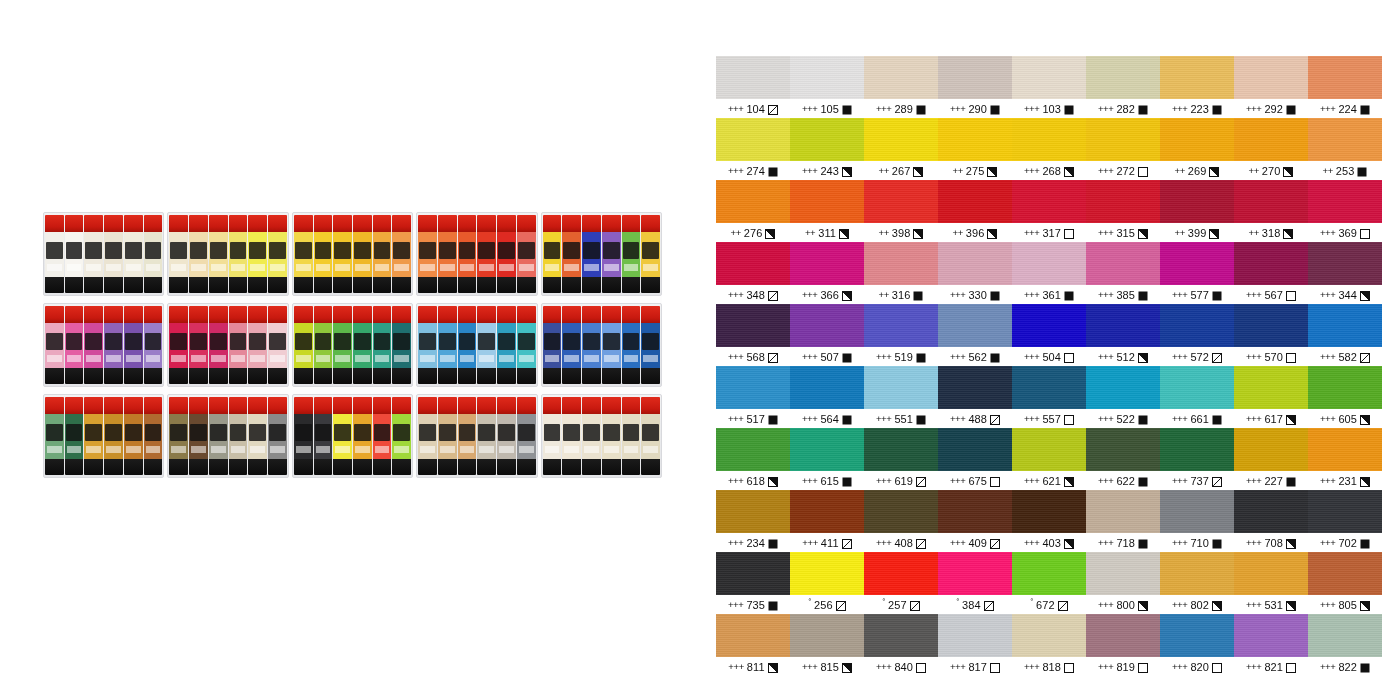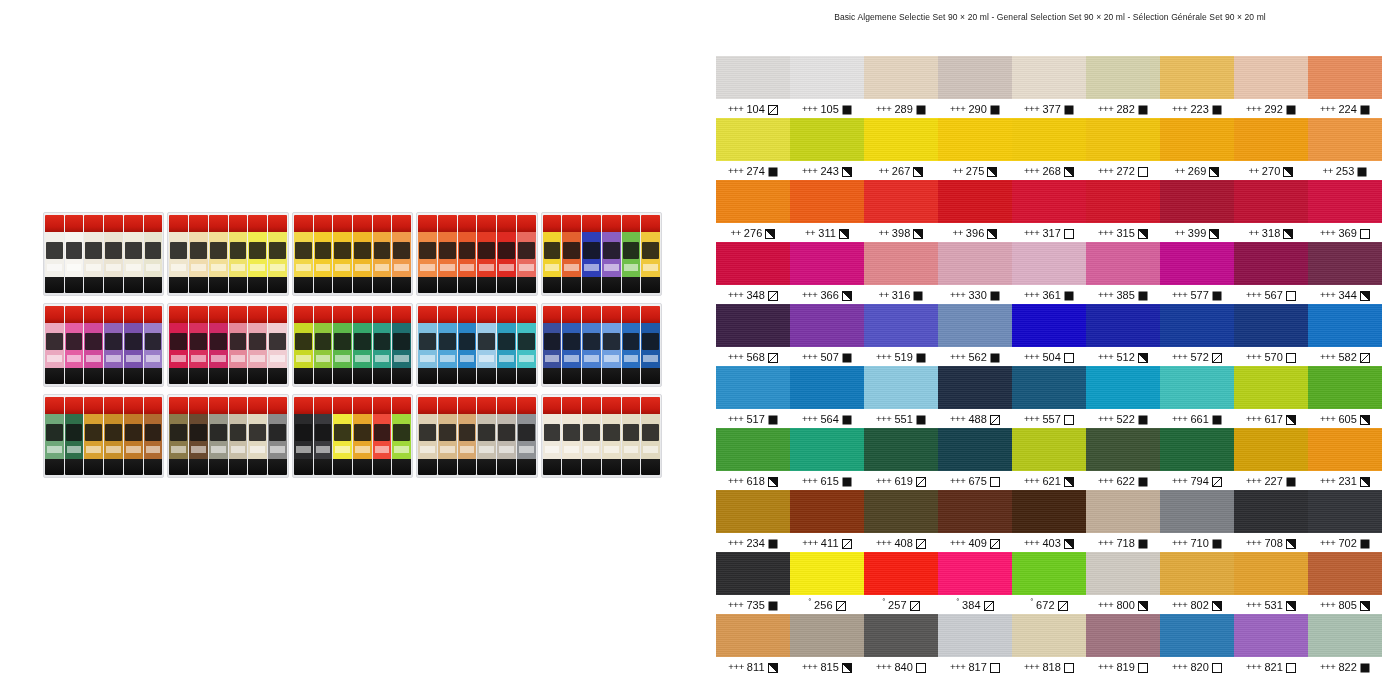--- a/index.html
+++ b/index.html
@@ -877,21 +877,20 @@
               <div class="base"></div>
             </div>
           </div>
         </div>
       </div>
   </div>
 
   <div class="right-panel">
 
     <div class="heading">
-      <div>Basic Algemene Selectie Set 90 × 20 ml  - General Selection Set 90 × 20 ml - Sélection Générale Set 90 × 20 ml</div>
     </div>
 
     <div class="swatch-grid" id="swatch-grid">
         <div class="cell">
           <div class="chip" style="background: rgb(220, 218, 216);"></div>
           <div class="caption">
             <span class="lf">+++</span>
             <span class="num">104</span>
             <span class="op">
               <svg width="10" height="10" viewBox="0 0 10 10">
@@ -934,21 +933,21 @@
               <svg width="10" height="10" viewBox="0 0 10 10">
                 <rect x="0.5" y="0.5" width="9" height="9" fill="#111"></rect>
               </svg>
             </span>
           </div>
         </div>
         <div class="cell">
           <div class="chip" style="background: rgb(230, 220, 205);"></div>
           <div class="caption">
             <span class="lf">+++</span>
-            <span class="num">377</span>
+            <span class="num">103</span>
             <span class="op">
               <svg width="10" height="10" viewBox="0 0 10 10">
                 <rect x="0.5" y="0.5" width="9" height="9" fill="#111"></rect>
               </svg>
             </span>
           </div>
         </div>
         <div class="cell">
           <div class="chip" style="background: rgb(213, 210, 173);"></div>
           <div class="caption">
@@ -1652,21 +1651,21 @@
               <svg width="10" height="10" viewBox="0 0 10 10">
                 <rect x="0.5" y="0.5" width="9" height="9" fill="#111"></rect>
               </svg>
             </span>
           </div>
         </div>
         <div class="cell">
           <div class="chip" style="background: rgb(30, 102, 55);"></div>
           <div class="caption">
             <span class="lf">+++</span>
-            <span class="num">794</span>
+            <span class="num">737</span>
             <span class="op">
               <svg width="10" height="10" viewBox="0 0 10 10">
                 <rect x="0.5" y="0.5" width="9" height="9" stroke="#111" stroke-width="1" fill="none"></rect>
                 <path d="M1.2 8.8 L8.8 1.2" stroke="#111" stroke-width="1"></path>
               </svg>
             </span>
           </div>
         </div>
         <div class="cell">
           <div class="chip" style="background: rgb(210, 160, 6);"></div>

